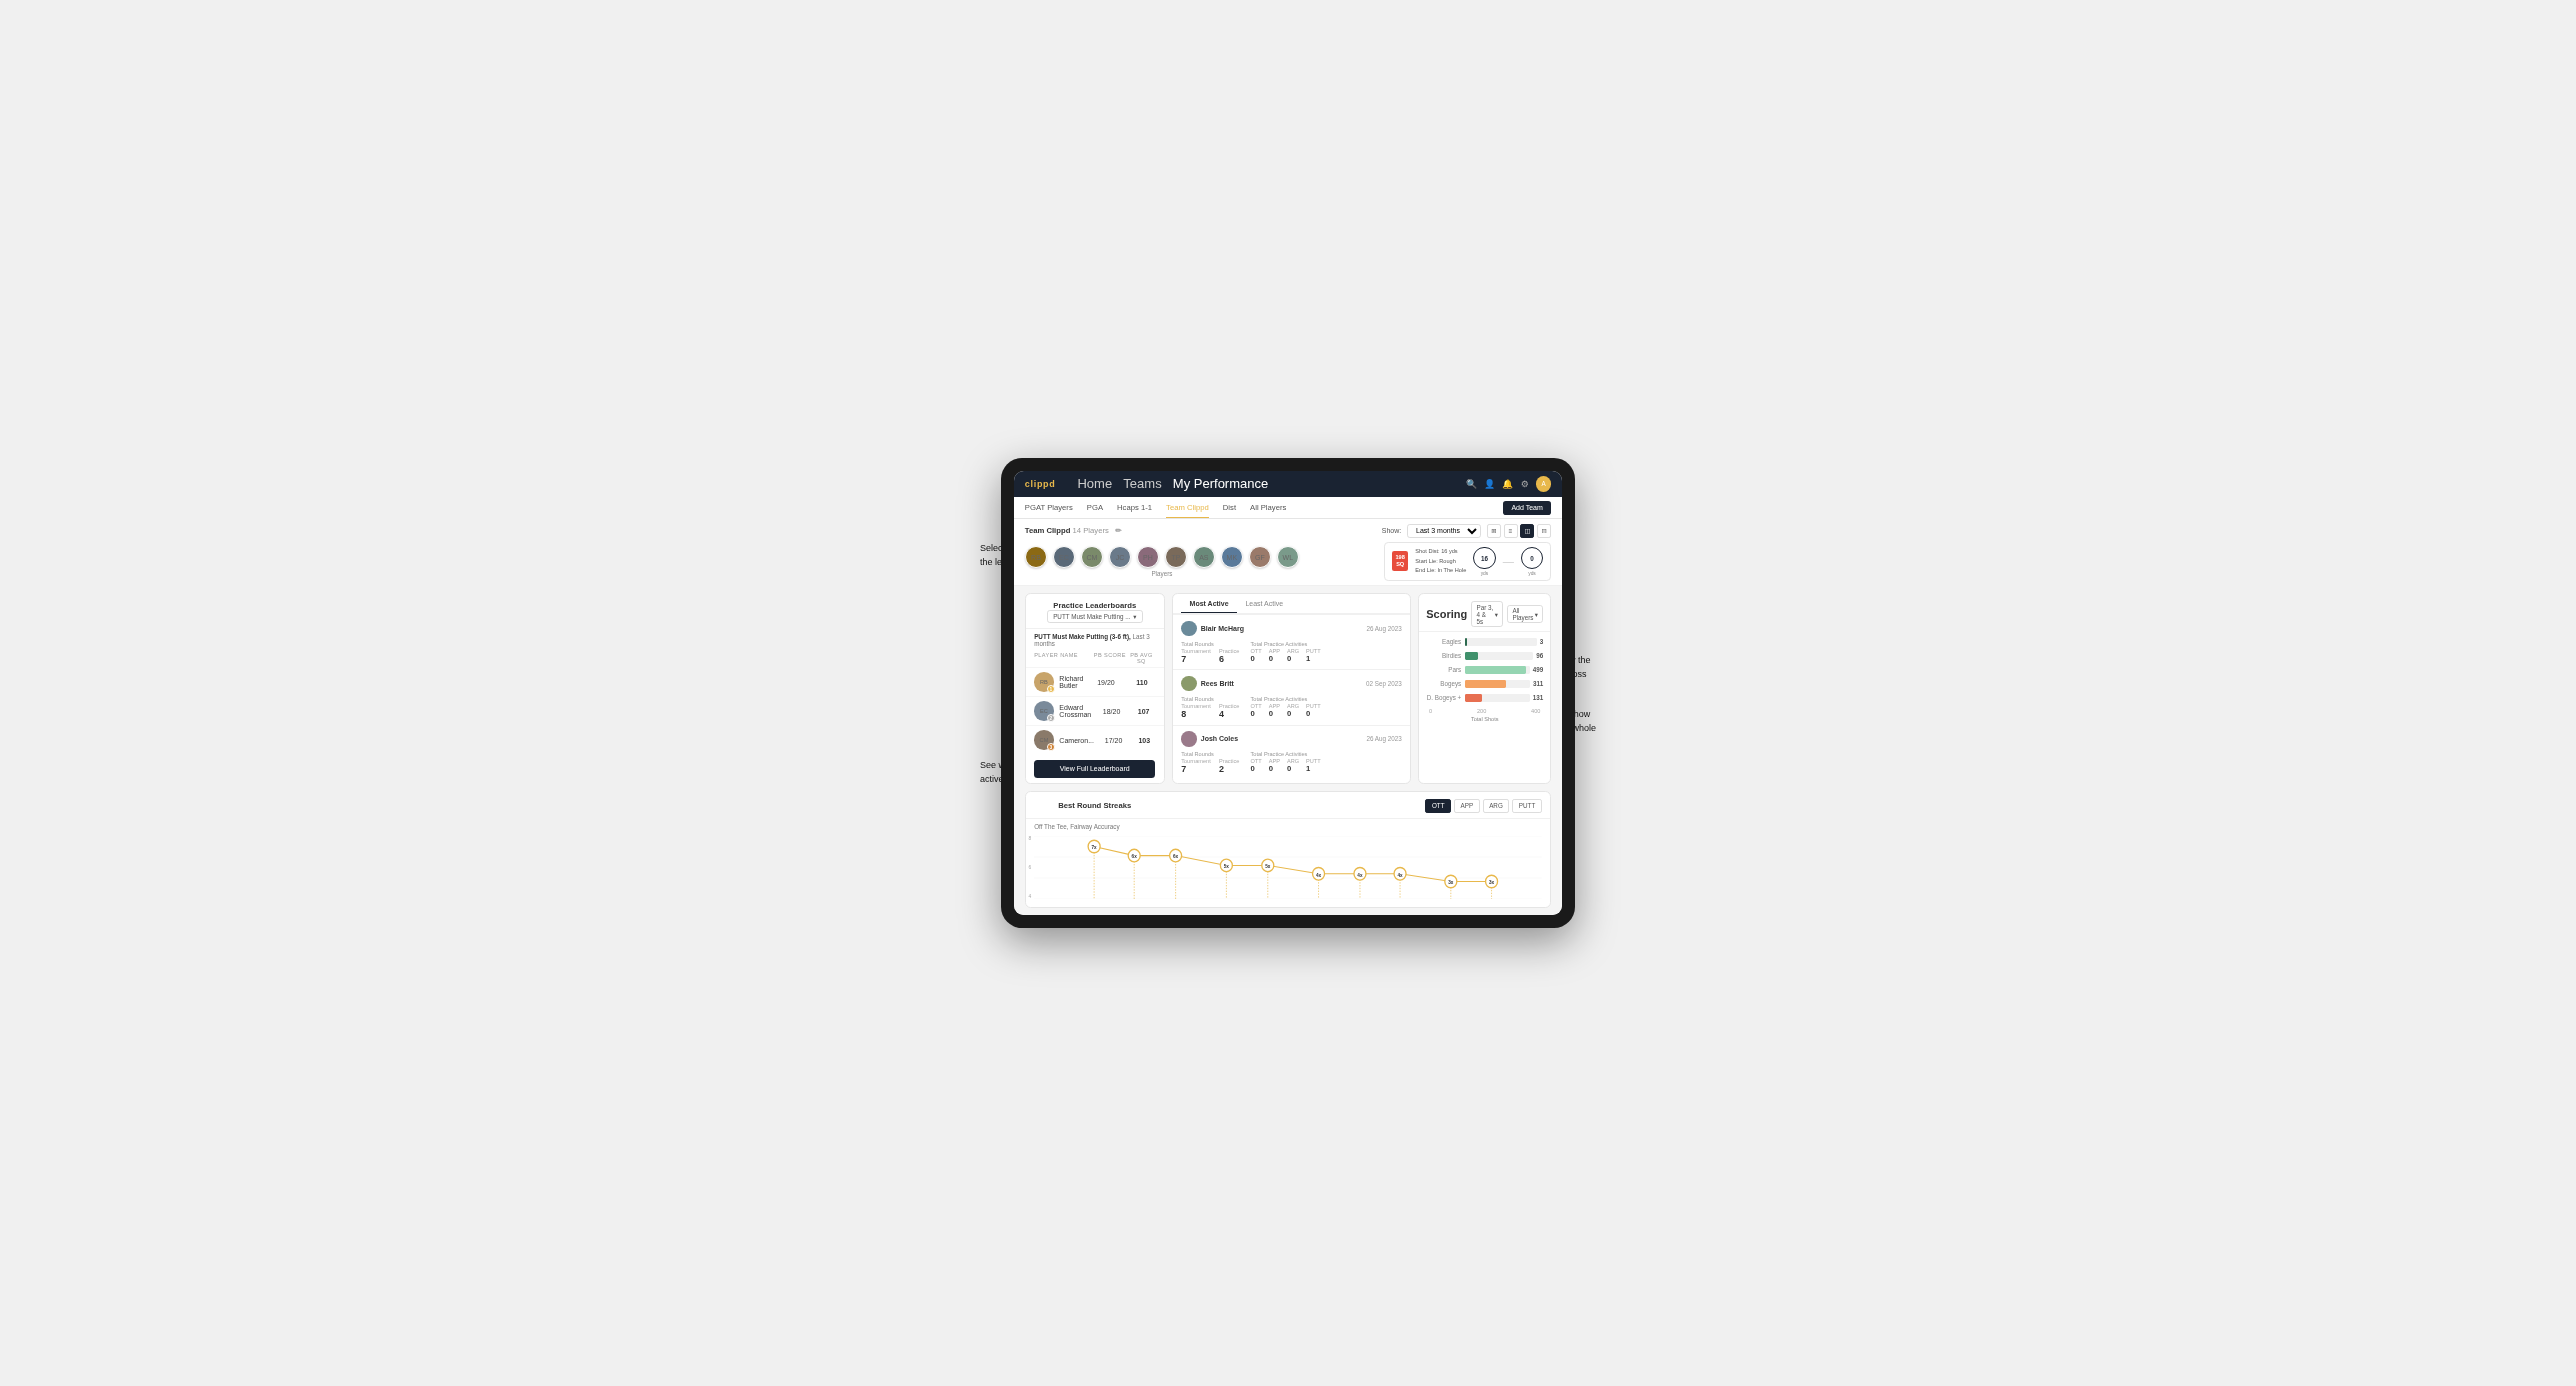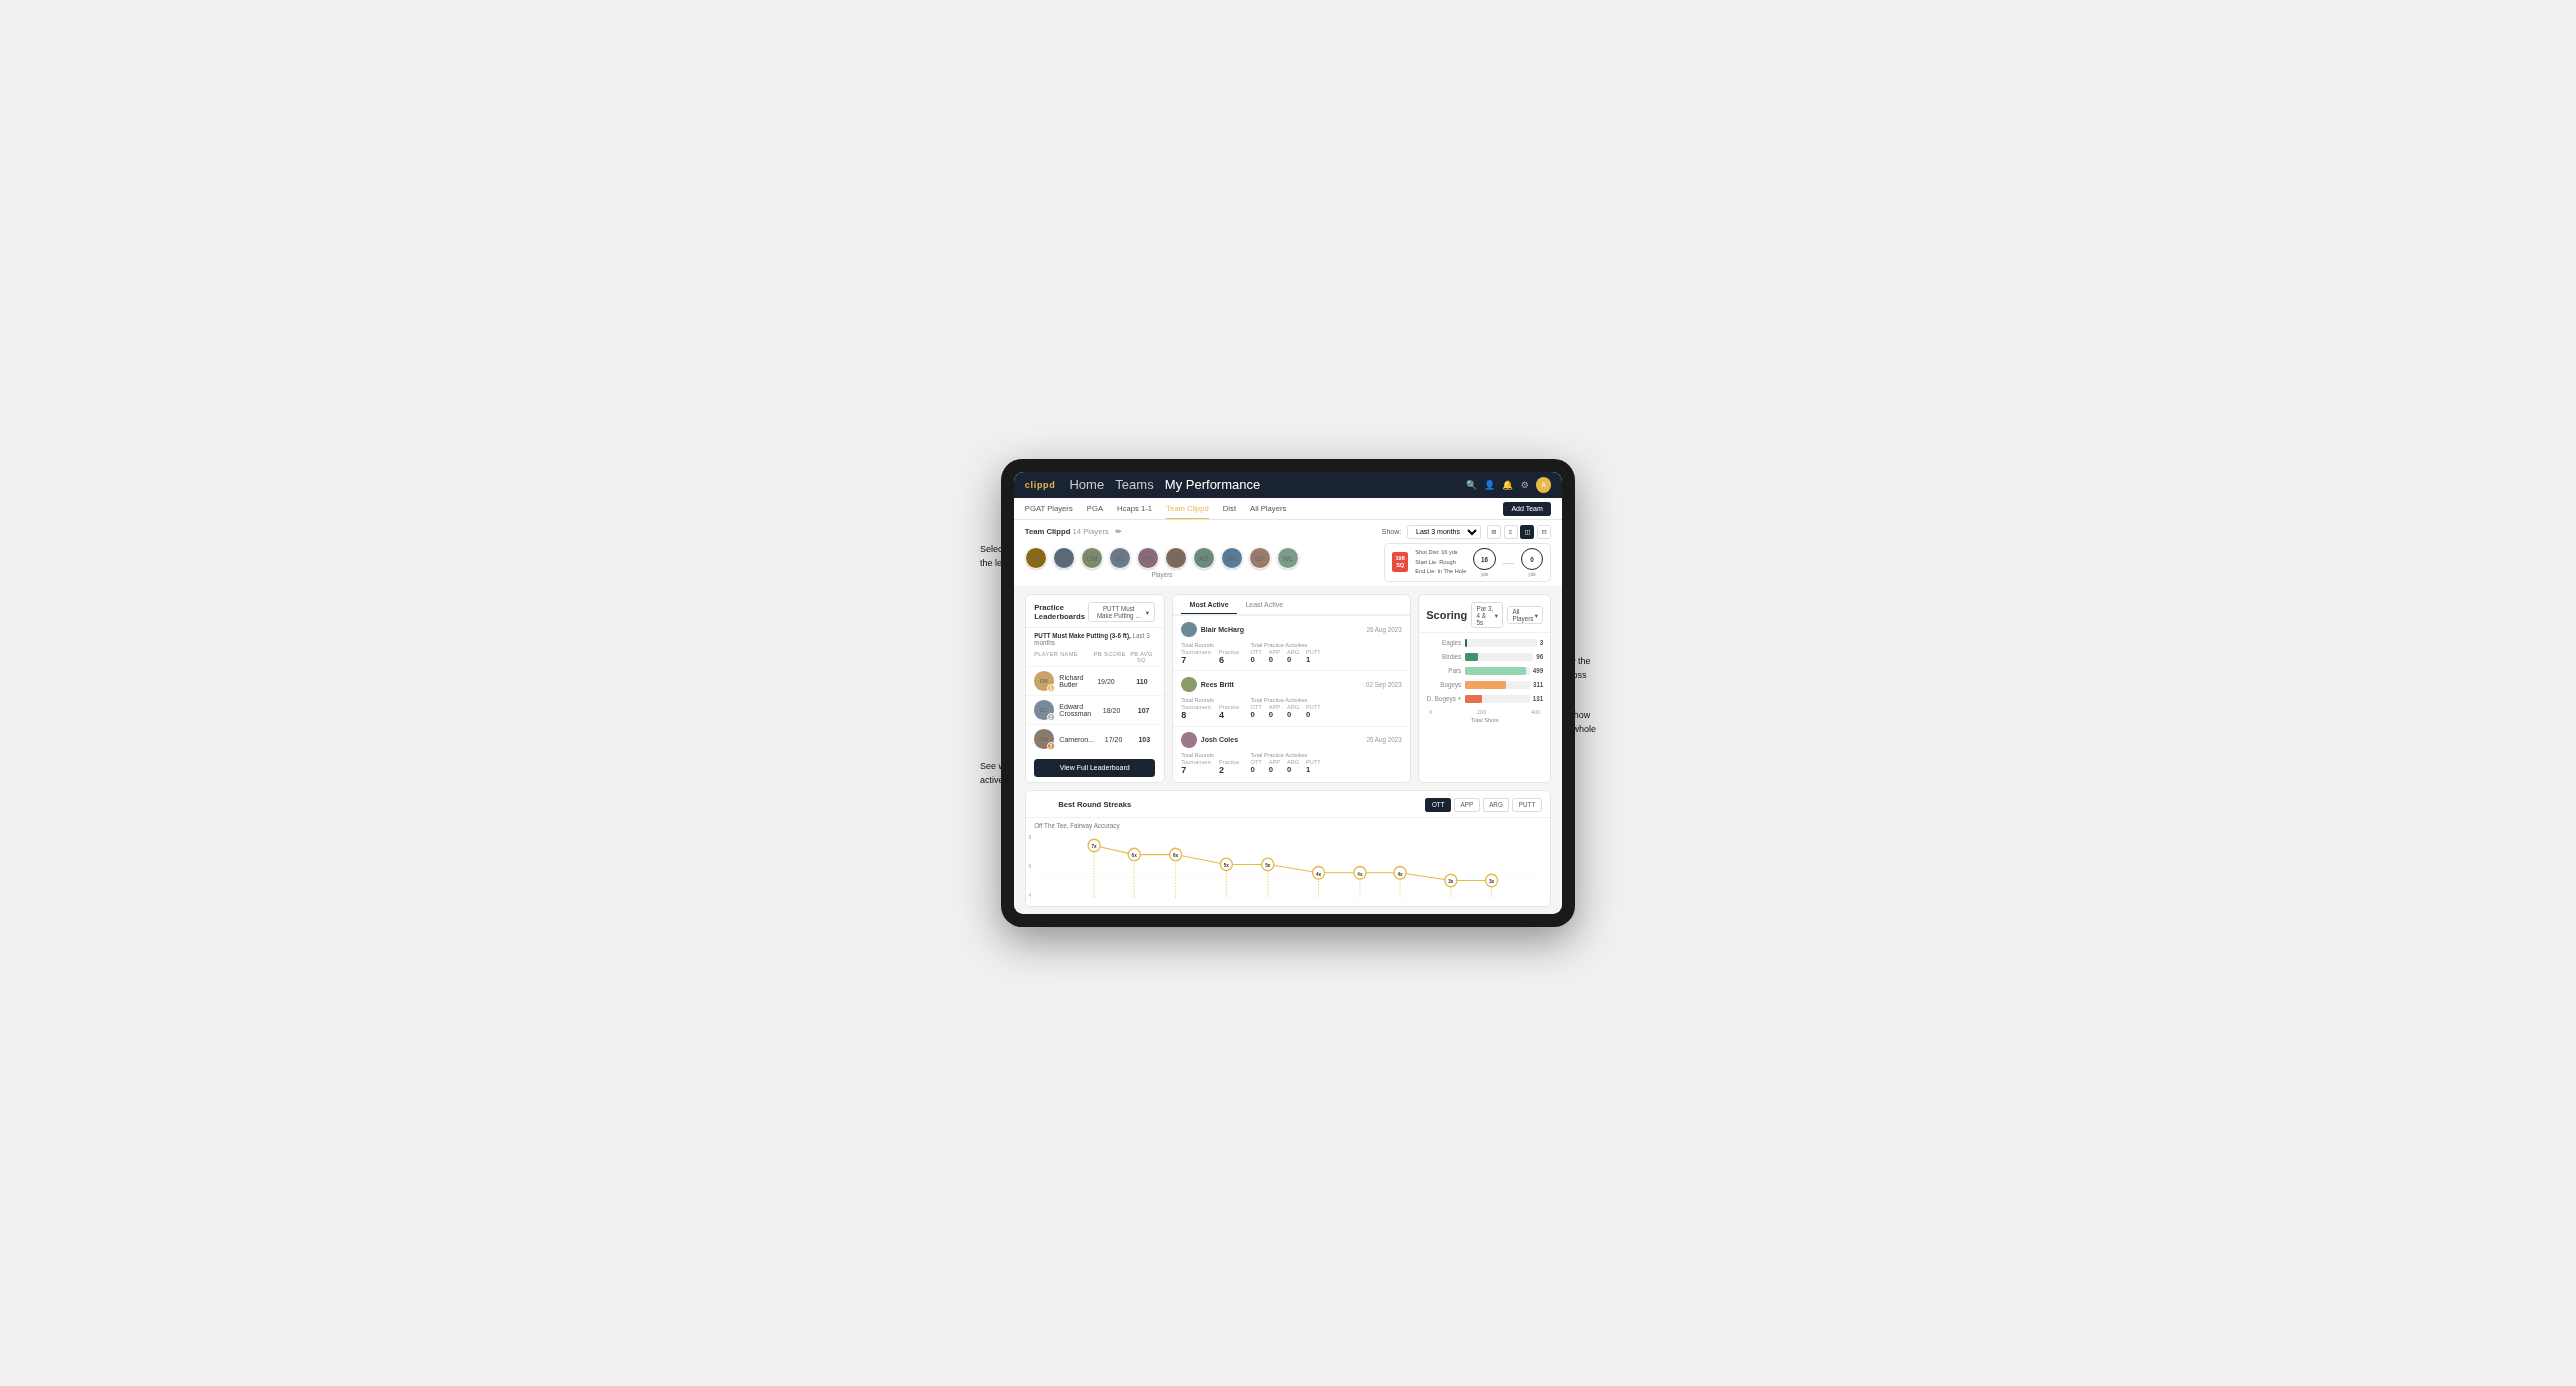--- a/index.html
+++ b/index.html
@@ -52,21 +52,21 @@
       overflow: hidden;
       width: 100%;
     }
 
     
     .top-nav {
       background: #1a2332;
       display: flex;
       align-items: center;
       padding: 5.6px 11.2px;
-      gap: 14px;
+      gap: 22px;
     }
     .logo {
       color: #e8b84b;
       font-weight: 700;
       font-size: 9px;
       letter-spacing: 0.7px;
     }
     .nav-links {
       display: flex;
       gap: 11.2px;
@@ -210,20 +210,21 @@
       border-radius: 5.6px;
       border: 0.7px solid #e5e5e5;
       overflow: hidden;
     }
     .card-header {
       display: flex;
       align-items: center;
       justify-content: space-between;
       padding: 7px 8.4px 4.2px;
       border-bottom: 0.7px solid #f0f0f0;
+      flex-direction: column;
     }
     .card-title {
       font-size: 7.7px;
       font-weight: 600;
       color: #333;
     }
     .dropdown-btn {
       display: flex;
       align-items: center;
       gap: 2.8px;

